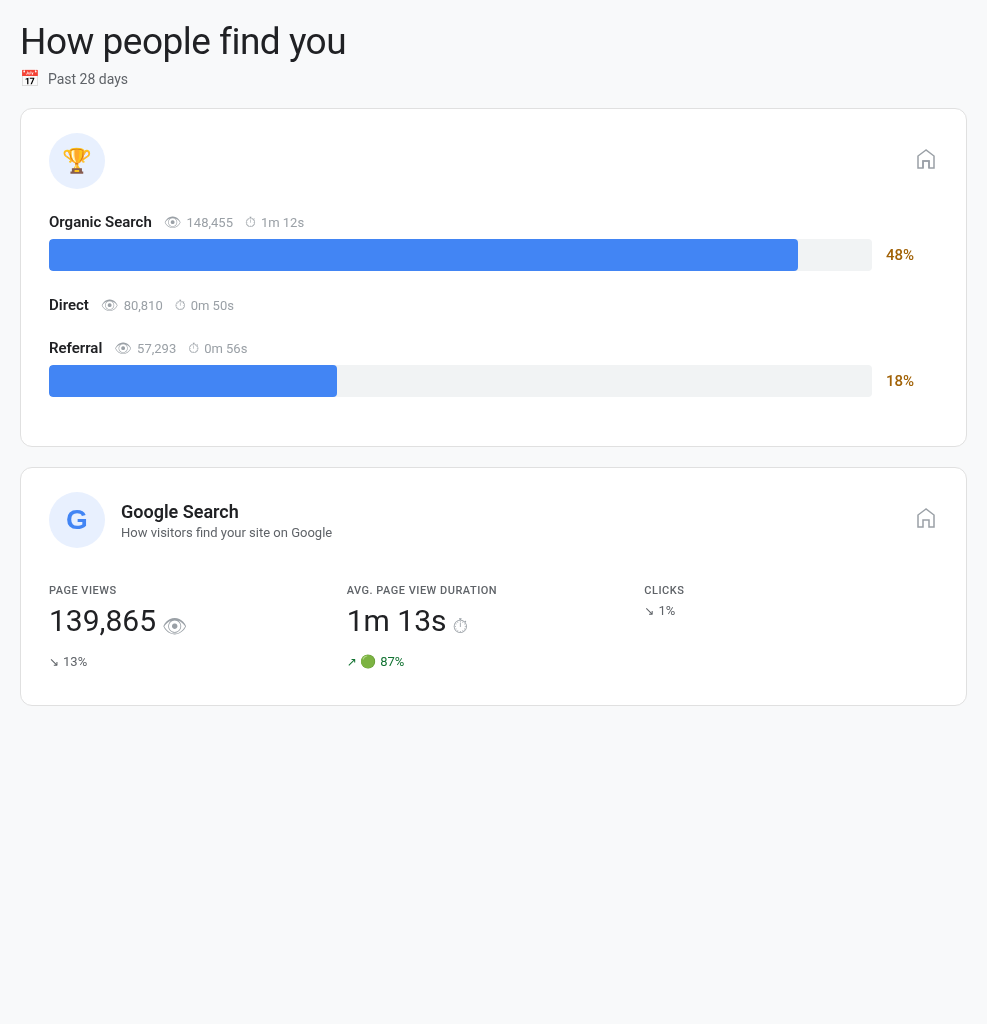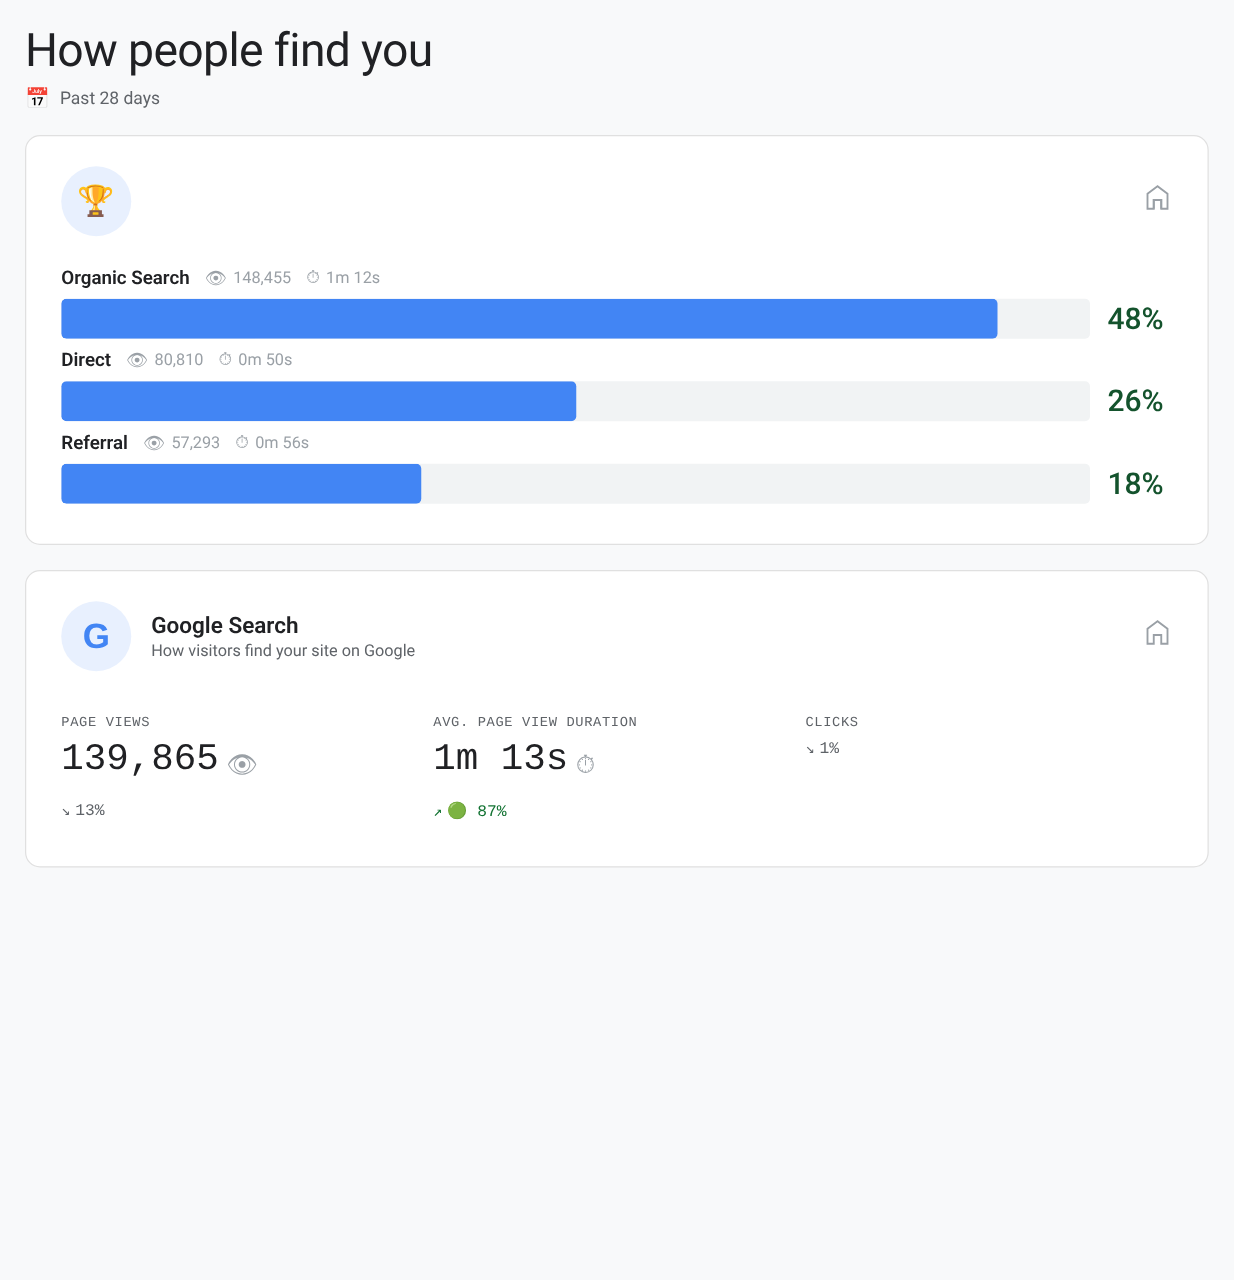--- a/index.html
+++ b/index.html
@@ -77,21 +77,21 @@
     }
     .card-subtitle {
       font-size: 13px;
       color: #5f6368;
     }
     .learn-icon {
       color: #9aa0a6;
       font-size: 22px;
     }
     .channel-section {
-      margin-bottom: 8px;
+      margin-bottom: 25px;
     }
     .channel-label-row {
       display: flex;
       align-items: center;
       gap: 12px;
       margin-bottom: 8px;
     }
     .channel-name {
       font-size: 15px;
       font-weight: 600;
@@ -119,32 +119,31 @@
       border-radius: 4px;
       overflow: hidden;
     }
     .bar-fill {
       height: 100%;
       background: #4285f4;
       border-radius: 4px;
       transition: width 0.3s;
     }
     .bar-pct {
-      font-size: 24px;
+      font-size: 15px;
       font-weight: 500;
-      color: #14532d;
+      color: #a16207;
       min-width: 52px;
     }
     
     .stats-grid {
       display: grid;
       grid-template-columns: 1fr 1fr 1fr;
       gap: 4px;
       margin-top: 8px;
-      font-family: Liberation Mono, monospace;
     }
     .stat-block {
       padding: 12px 0;
     }
     .stat-label {
       font-size: 11px;
       color: #5f6368;
       text-transform: uppercase;
       letter-spacing: 0.5px;
       margin-bottom: 6px;
@@ -235,26 +234,20 @@
         <span class="channel-name">Direct</span>
         <span class="channel-stat">
           <span class="stat-icon">👁</span>
           80,810
         </span>
         <span class="channel-stat">
           <span class="stat-icon">⏱</span>
           0m 50s
         </span>
       </div>
-      <div class="bar-row">
-        <div class="bar-bg">
-          <div class="bar-fill" style="width:50%"></div>
-        </div>
-        <span class="bar-pct">26%</span>
-      </div>
     </div>
       <div class="channel-section">
       <div class="channel-label-row">
         <span class="channel-name">Referral</span>
         <span class="channel-stat">
           <span class="stat-icon">👁</span>
           57,293
         </span>
         <span class="channel-stat">
           <span class="stat-icon">⏱</span>

